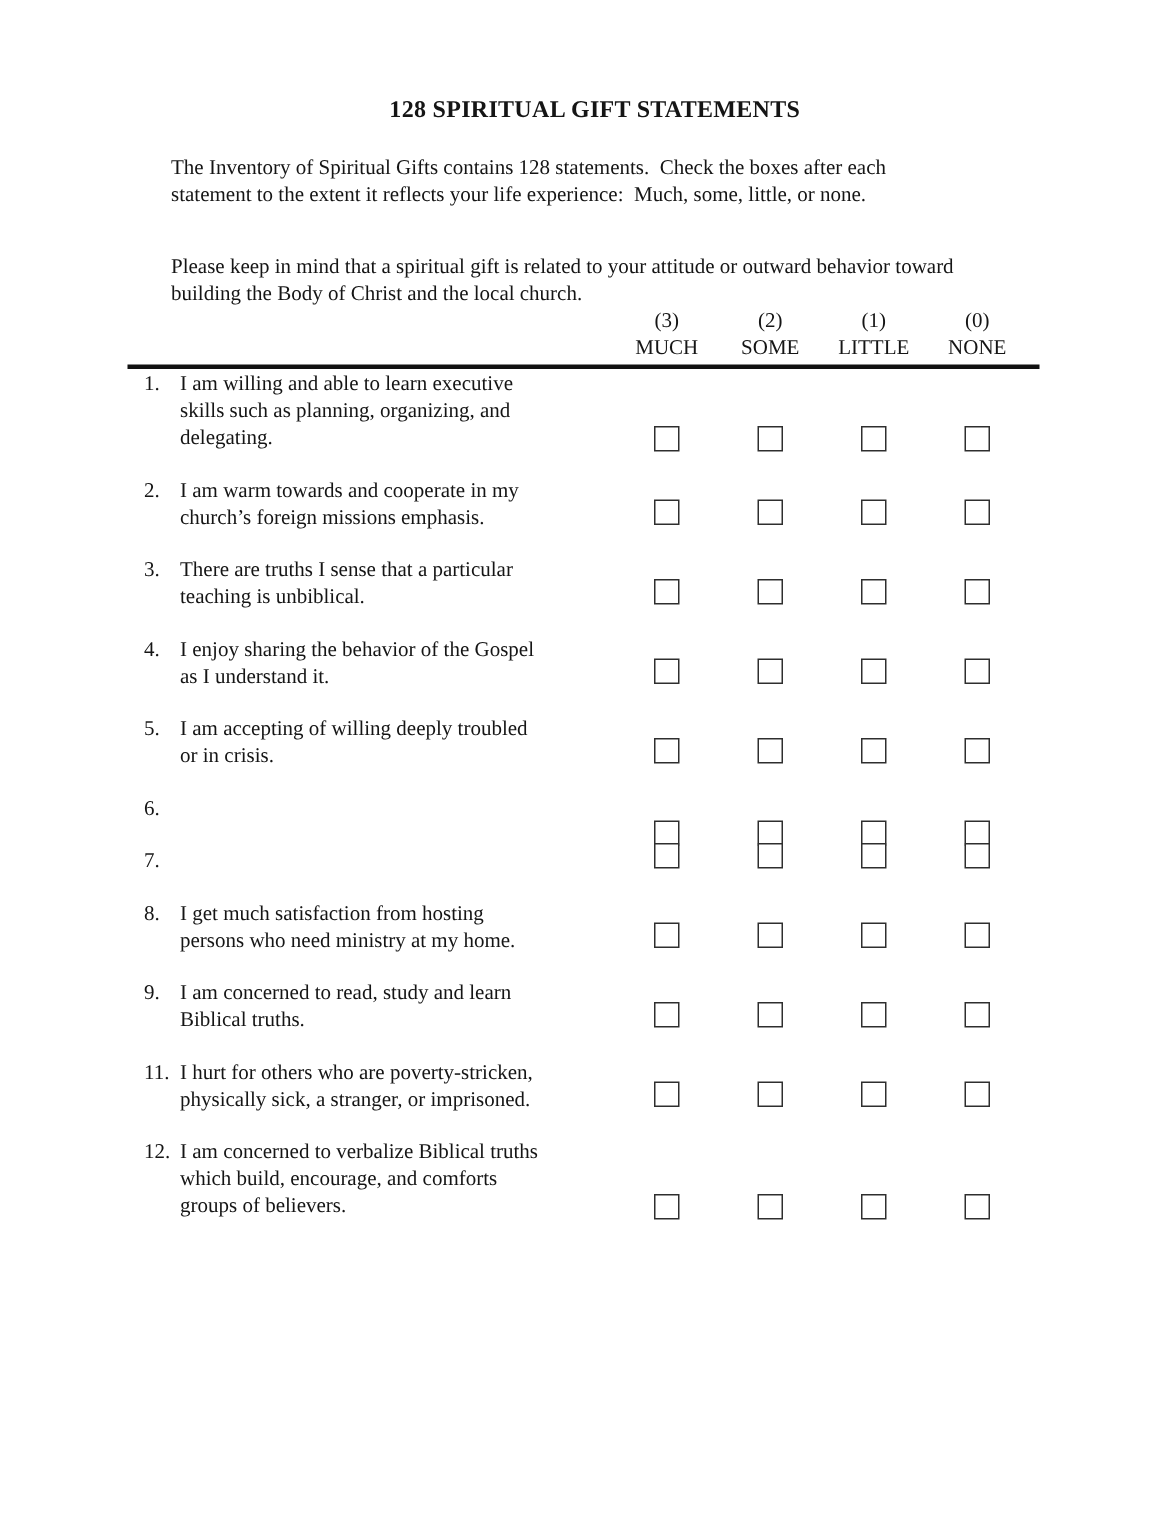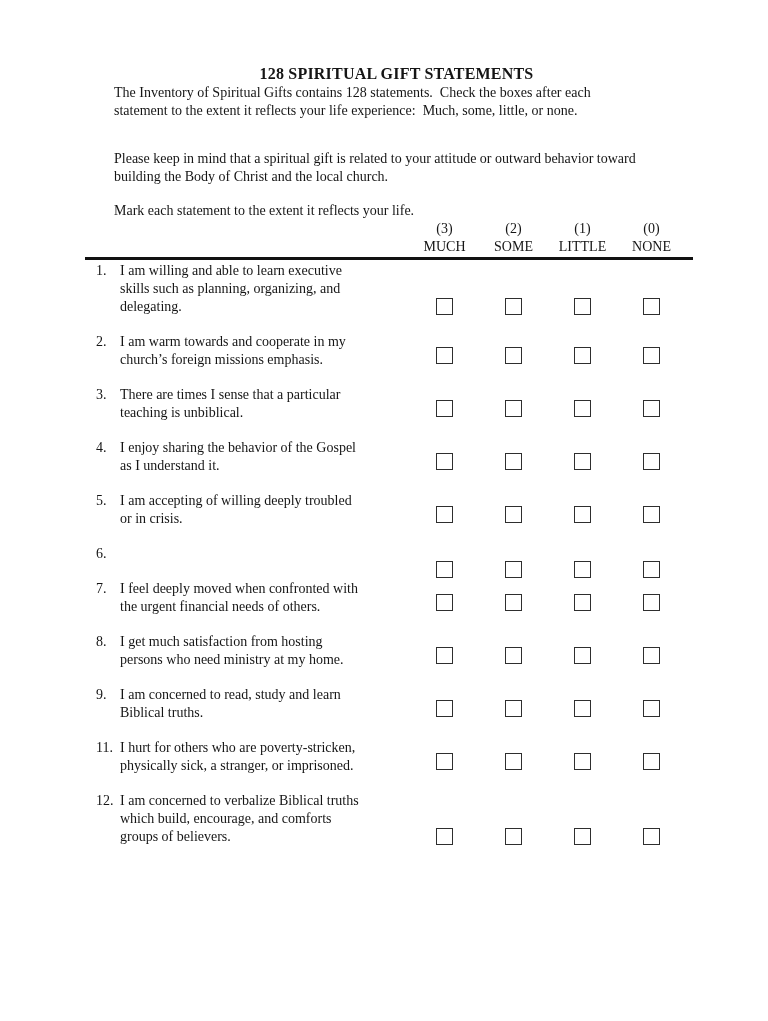--- a/index.html
+++ b/index.html
@@ -25,21 +25,21 @@
     text-align: center;
     letter-spacing: 0.2px;
   }
   .intro {
     width: 600px;
     margin: 0 0 0 114px;
     font-size: 14px;
     line-height: 18px;
     white-space: pre-wrap;
   }
-  .intro.first  { }
+  .intro.first  { margin-top: 20px; }
   .intro.second { margin-top: 30px; }
   .instruction {
     width: 600px;
     margin: 16px 0 0 114px;
     font-size: 14px;
     line-height: 18px;
   }
   .survey {
     margin-left: 85px;
     width: 608px;
@@ -101,21 +101,20 @@
 <body>
 
 <div class="page">
   <h1 class="title">128 SPIRITUAL GIFT STATEMENTS</h1>
 
   <p class="intro first">The Inventory of Spiritual Gifts contains 128 statements.  Check the boxes after each
 statement to the extent it reflects your life experience:  Much, some, little, or none.</p>
   <p class="intro second">Please keep in mind that a spiritual gift is related to your attitude or outward behavior toward
 building the Body of Christ and the local church.</p>
 
-  <p class="instruction">Mark each statement to the extent it reflects your life.</p>
 
   <div class="survey">
     <div class="header-row">
       <div class="header-spacer"></div>
       <div class="header-cells" id="header-cells">
           <div class="hcell">
             <div class="hval">(3)</div>
             <div class="hlabel">MUCH</div>
           </div>
           <div class="hcell">
@@ -172,21 +171,21 @@
               <div class="checkbox" role="checkbox" aria-checked="false"></div>
             </div>
             <div class="bcell">
               <div class="checkbox" role="checkbox" aria-checked="false"></div>
             </div>
           </div>
         </div>
         <div class="row lines-2">
           <div class="stmt">
             <span class="num">3.</span>
-            <div class="stext">There are times I sense that a particular
+            <div class="stext">There are truths I sense that a particular
 teaching is unbiblical.</div>
           </div>
           <div class="boxes">
             <div class="bcell">
               <div class="checkbox" role="checkbox" aria-checked="false"></div>
             </div>
             <div class="bcell">
               <div class="checkbox" role="checkbox" aria-checked="false"></div>
             </div>
             <div class="bcell">
@@ -254,22 +253,20 @@
               <div class="checkbox" role="checkbox" aria-checked="false"></div>
             </div>
             <div class="bcell">
               <div class="checkbox" role="checkbox" aria-checked="false"></div>
             </div>
           </div>
         </div>
         <div class="row lines-2">
           <div class="stmt">
             <span class="num">7.</span>
-            <div class="stext">I feel deeply moved when confronted with
-the urgent financial needs of others.</div>
           </div>
           <div class="boxes">
             <div class="bcell">
               <div class="checkbox" role="checkbox" aria-checked="false"></div>
             </div>
             <div class="bcell">
               <div class="checkbox" role="checkbox" aria-checked="false"></div>
             </div>
             <div class="bcell">
               <div class="checkbox" role="checkbox" aria-checked="false"></div>

